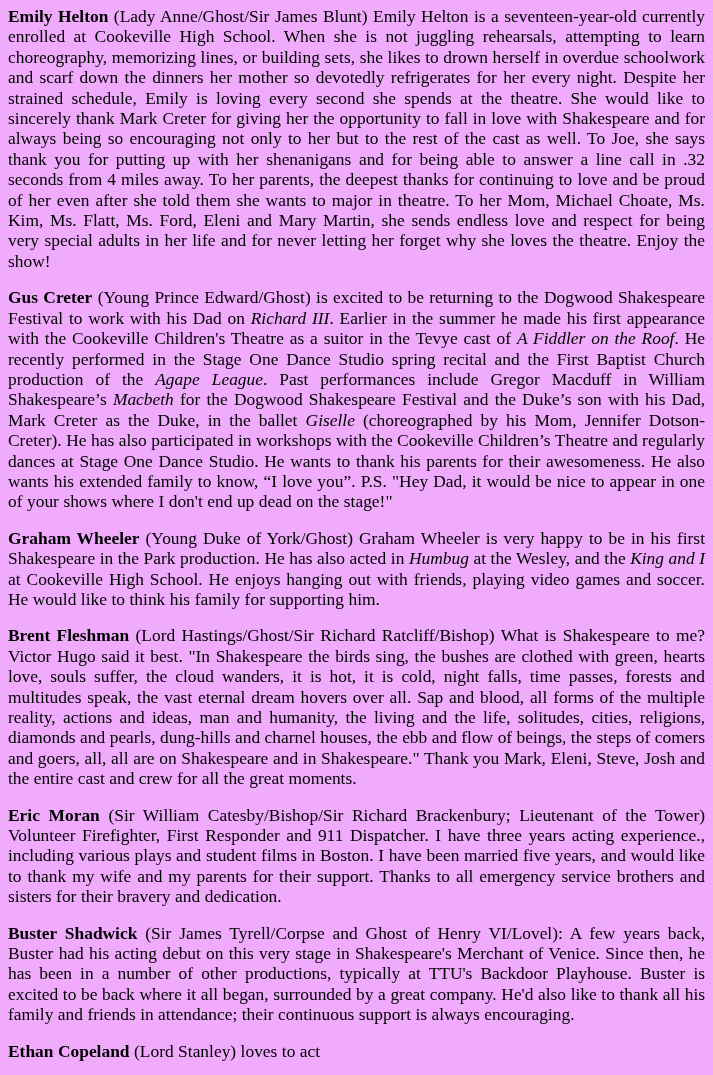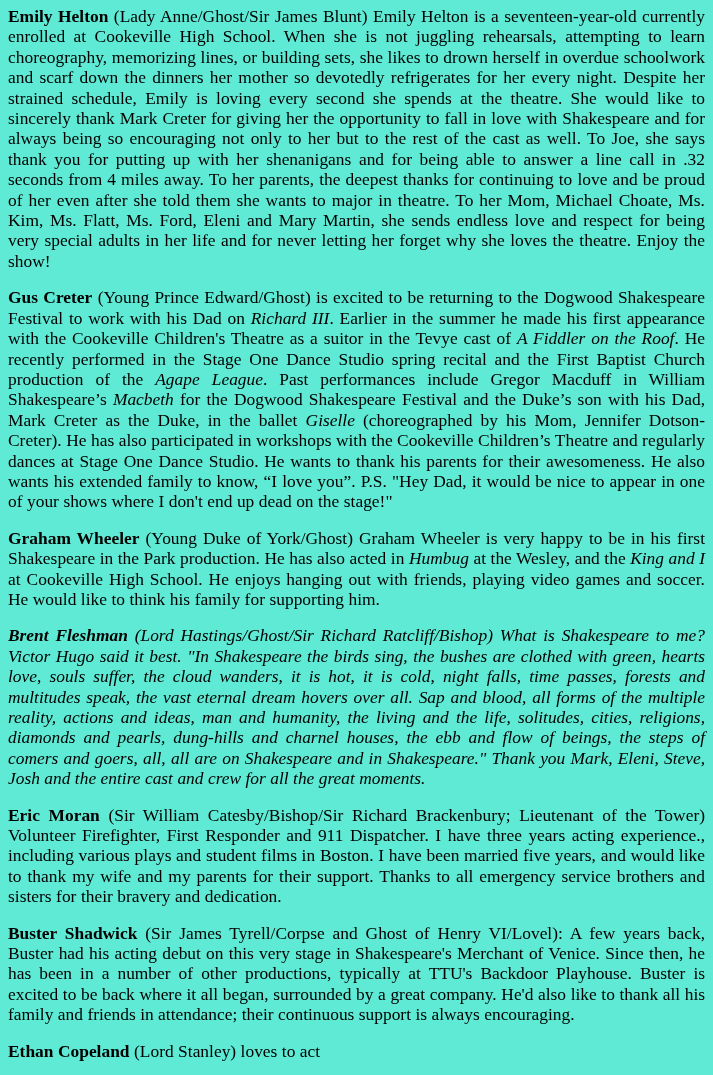--- a/index.html
+++ b/index.html
@@ -14,21 +14,21 @@
     overflow: hidden;
     font-family: "Liberation Serif", "DejaVu Serif", serif;
     color: #000000;
     -webkit-font-smoothing: none;
   }
   .page {
     box-sizing: border-box;
     width: 713px;
     height: 1075px;
     padding: 6px 8px 0 8px;
-    background: #5eead4;
+    background: #f0abfc;
   }
   .bio {
     margin: 0 0 16px 0;
     padding: 0;
     font-size: 17.4px;
     line-height: 20.4px;
     text-align: justify;
     text-justify: inter-word;
     word-spacing: 0.1px;
     letter-spacing: 0.01px;
@@ -40,21 +40,21 @@
   .bio .nm {
     font-weight: bold;
   }
   .bio .ti {
     font-style: italic;
   }
   
   #bio-emily    { letter-spacing: 0.02px; }
   #bio-gus      { letter-spacing: 0.015px; }
   #bio-graham   { letter-spacing: 0.02px; }
-  #bio-brent    { letter-spacing: 0.0px; font-style: italic;  }
+  #bio-brent    { letter-spacing: 0.0px;  }
   #bio-eric     { letter-spacing: 0.02px; }
   #bio-buster   { letter-spacing: 0.0px; margin-top: 8px;  }
   #bio-ethan    { text-align: left; }
 </style>
 </head>
 <body>
 
 <div class="page">
 
   <p class="bio" id="bio-emily"><span class="nm">Emily Helton</span> <span class="rl">(Lady Anne/Ghost/Sir James Blunt)</span><span> Emily Helton is a seventeen-year-old currently enrolled at Cookeville High School. When she is not juggling rehearsals, attempting to learn choreography, memorizing lines, or building sets, she likes to drown herself in overdue schoolwork and scarf down the dinners her mother so devotedly refrigerates for her every night. Despite her strained schedule, Emily is loving every second she spends at the theatre. She would like to sincerely thank Mark Creter for giving her the opportunity to fall in love with Shakespeare and for always being so encouraging  not only to her but to the rest of the cast as well. To Joe, she says thank you for putting up with her shenanigans and for being able to answer a line call in .32 seconds from 4 miles away. To her parents, the deepest thanks for continuing to love and be proud of her even after she told them she wants to major in theatre. To her Mom, Michael Choate, Ms. Kim, Ms. Flatt, Ms. Ford, Eleni and Mary Martin, she sends endless love and respect for being very special adults in her life and for never letting her forget why she loves the theatre. Enjoy the show!</span></p>

